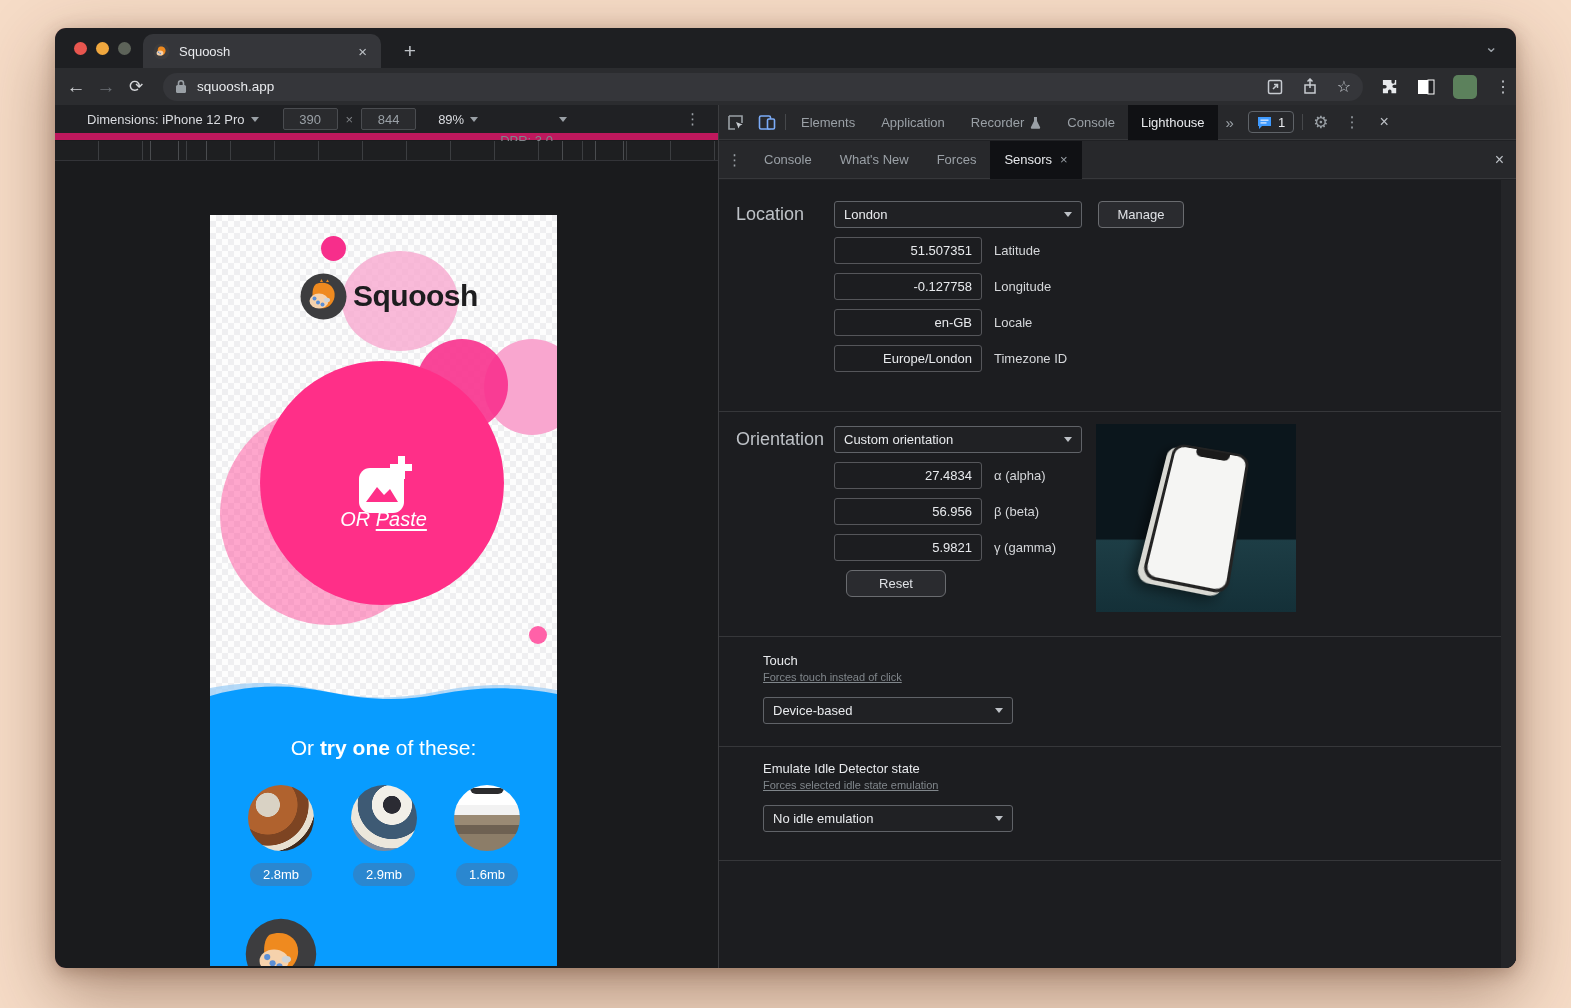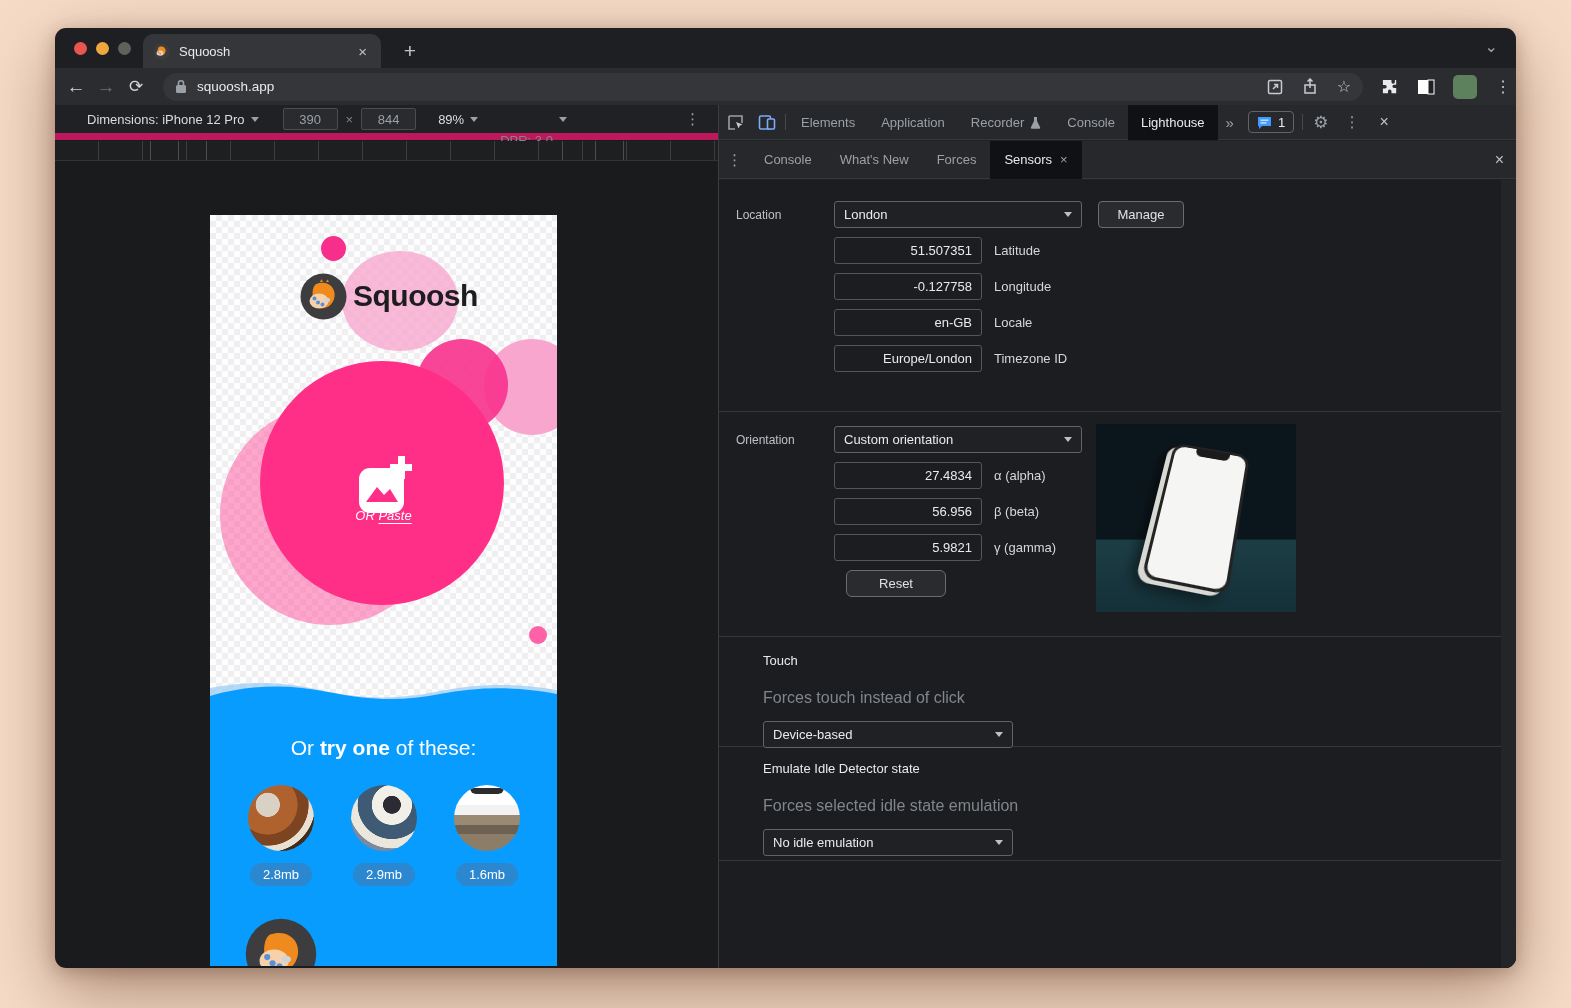--- a/index.html
+++ b/index.html
@@ -66,21 +66,21 @@
   
   .viewport { position:absolute; left:155px; top:110px; width:347px; height:751px; overflow:hidden;
     background-color:#fdfdfd;
     background-image:
       linear-gradient(45deg,#efeff1 25%,transparent 25%,transparent 75%,#efeff1 75%),
       linear-gradient(45deg,#efeff1 25%,transparent 25%,transparent 75%,#efeff1 75%);
     background-position:0 0,6px 6px; background-size:12px 12px; }
   .blob { position:absolute; border-radius:50%; }
   .wordmark { position:absolute; left:143px; top:64px; font-size:30px; font-weight:800; color:#1d1d1f; letter-spacing:-.5px; }
   .orpaste { position:absolute; left:0; top:293px; width:100%; text-align:center; color:#fff;
-    font-style:italic; font-size:13px; }
+    font-style:italic; font-size:20px; }
   .orpaste u { text-underline-offset:3px; }
   .bluezone { position:absolute; left:0; top:463px; width:100%; height:288px; }
   .bluezone svg { display:block; }
   .bluefill { position:absolute; left:0; top:28px; width:100%; height:260px; background:#089cff; }
   .tryline { position:absolute; left:0; top:58px; width:100%; text-align:center; color:#fff; font-size:21px; }
   .thumb { position:absolute; top:107px; width:66px; height:66px; border-radius:50%; overflow:hidden; }
   .badge { position:absolute; top:185px; width:62px; height:23px; border-radius:12px; background:#2a87d0;
     color:#fff; font-size:13px; display:flex; align-items:center; justify-content:center; }
   .t1 { background:radial-gradient(circle at 30% 30%, #d9d2c4 0 18%, #b0622e 19% 45%, #7d4422 46% 62%, #e8e0d0 63% 72%, #402a1c 73% 100%); }
   .t2 { background:radial-gradient(circle at 62% 30%, #2b2b33 0 14%, #f2efe8 15% 32%, #3e5a74 33% 55%, #ece7dc 56% 70%, #7a8aa0 71% 82%, #f0ece2 83% 100%); }
@@ -108,34 +108,34 @@
   .drawer-tab .xx { color:#9aa0a6; font-size:13px; }
 
   .dt-content { position:absolute; left:0; top:75px; width:100%; height:788px; background:#1c1d20; overflow:hidden; }
   .dt-content::after { content:""; position:absolute; right:0; top:0; width:15px; height:100%; background:#242528; }
   .section { position:relative; border-bottom:1px solid #36373a; }
   .s-loc { height:232px; padding:21px 0 0 17px; }
   .s-ori { height:225px; padding:14px 0 0 17px; }
   .s-touch { height:110px; padding:16px 0 0 44px; }
   .s-idle { height:114px; padding:14px 0 0 44px; }
   .row { display:flex; align-items:center; margin-bottom:9px; }
-  .lblcol { width:98px; color:#bdc1c6; font-size:12px; }
+  .lblcol { width:98px; color:#bdc1c6; font-size:18px; }
   .dtsel { width:248px; height:27px; background:#202124; border:1px solid #606368; border-radius:3px;
     color:#e8eaed; font-size:13px; display:flex; align-items:center; padding:0 9px; }
   .dtsel .caret { margin-left:auto; border-top-color:#bdc1c6; }
   .dtsel.w250 { width:250px;text-align:center; }
   .dtinput { width:148px; height:27px; background:transparent; border:1px solid #55565a; border-radius:3px;
     color:#e8eaed; font-size:13px; text-align:right; padding:0 9px; font-family:"Liberation Sans",sans-serif; }
   .sublbl { margin-left:12px; color:#d5d7da; font-size:13px; }
   .btn { height:27px; background:#2a2b2f; border:1px solid #6a6c70; border-radius:4px; color:#dfe1e5;
     font-size:13px; display:flex; align-items:center; justify-content:center; }
   .manage { width:86px; margin-left:16px; }
   .reset { width:100px; margin-left:110px; margin-top:7px; border-radius:6px; }
   .sec-title { color:#e8eaed; font-size:13px; }
-  .sec-desc { color:#80868b; font-size:16px; margin-top:21px; margin-bottom:14px; }
+  .sec-desc { color:#80868b; font-size:11px; margin-top:3px; margin-bottom:14px;text-decoration:underline; }
 
   .phone-stage { position:absolute; left:377px; top:12px; width:200px; height:188px; overflow:hidden;
     background:linear-gradient(180deg,#0b161c 0%,#0b161c 61%,#1d3d45 62%,#143038 100%); }
   .phone { position:absolute; left:62px; top:16px; width:82px; height:146px; background:#f5f5f3;
     border:3px solid #232323; border-radius:13px;
     transform:perspective(320px) rotateX(18deg) rotateZ(11deg);
     box-shadow:-5px 4px 0 #d9d9d3, -9px 8px 14px rgba(0,0,0,.55); }
   .notch { position:absolute; left:22px; top:-1px; width:36px; height:9px; background:#1b1b1b; border-radius:0 0 6px 6px; }
 </style>
 </head>

